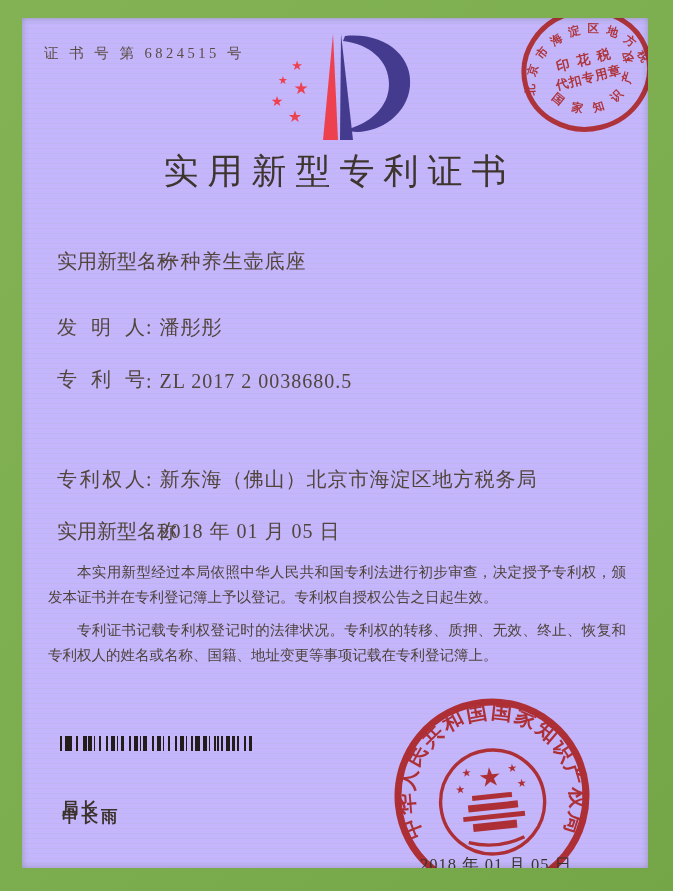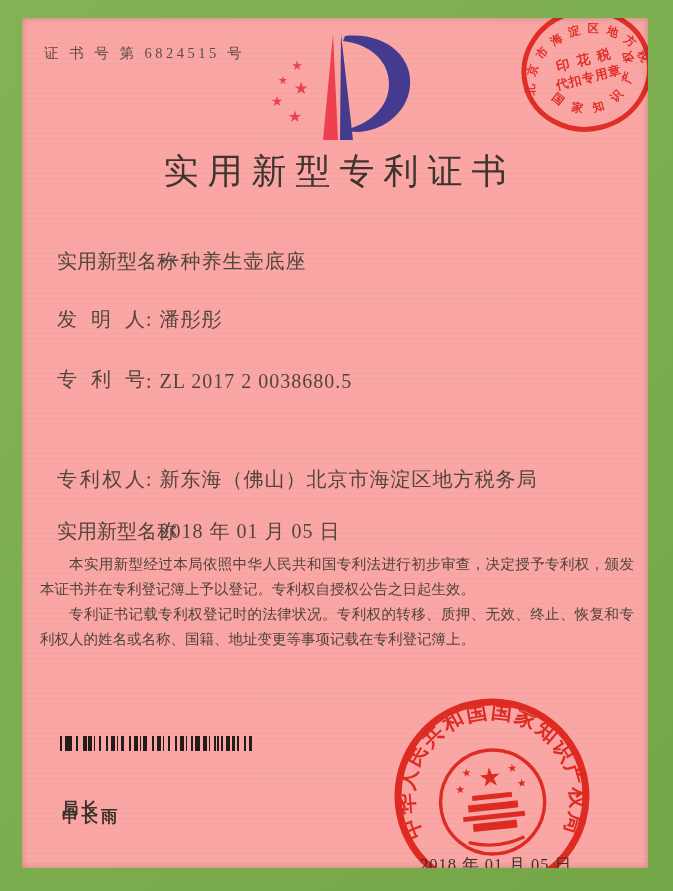--- a/index.html
+++ b/index.html
@@ -4,46 +4,46 @@
 <style>
   html,body{margin:0;padding:0;}
   body{
     width:673px;height:891px;position:relative;overflow:hidden;
     font-family:"Liberation Serif","DejaVu Serif",serif;
     background:#7cad4f;
   }
   .frame{position:absolute;inset:0;background:linear-gradient(135deg,#82b254 0%,#7cad4f 55%,#74a648 100%);}
   .page{
     position:absolute;left:22px;top:18px;right:25px;bottom:23px;
-    background:#fca5a5;overflow:hidden;
+    background:#c4b5fd;overflow:hidden;
     box-shadow:0 0 6px rgba(60,90,40,.35) inset;
   }
   .page::before{ 
     content:"";position:absolute;inset:0;pointer-events:none;
     background:repeating-linear-gradient(180deg,rgba(140,175,120,.10) 0 1px,transparent 1px 5px);
   }
   .cert-number{
     position:absolute;left:22px;top:26px;
     font-size:14.5px;letter-spacing:3.5px;color:#5a4c43;
   }
   .logo{position:absolute;left:205px;top:10px;width:200px;height:124px;}
   .title{
     position:absolute;left:0;top:130px;width:100%;text-align:center;
     font-size:35px;font-weight:400;letter-spacing:9px;color:#3e352f;text-indent:9px;
   }
   .field{position:absolute;left:35px;font-size:20px;color:#52453c;white-space:nowrap;}
   .field .lbl{display:inline-block;width:88px;text-align:justify;text-align-last:justify;vertical-align:bottom;}
   .field .col{display:inline-block;margin:0 8px 0 1px;}
   .field .val{letter-spacing:1px;}
-  .f0{top:230px}.f1{top:288px}.f2{top:348px}.f3{top:392px}.f4{top:448px}.f5{top:500px}
+  .f0{top:230px}.f1{top:296px}.f2{top:348px}.f3{top:392px}.f4{top:448px}.f5{top:500px}
   .body-text{
     position:absolute;left:18px;top:534px;width:594px;
     font-size:14.5px;line-height:25px;color:#4e423a;text-align:justify;
   }
-  .body-text p{margin:0;text-indent:2em;}
+  .body-text p{margin:8px;text-indent:2em;}
   .barcode{
     position:absolute;left:38px;top:718px;width:192px;height:15px;
     background:
       repeating-linear-gradient(90deg,#221d1a 0 2px,transparent 2px 5px,#221d1a 5px 9px,transparent 9px 11px,#221d1a 11px 12px,transparent 12px 16px,#221d1a 16px 18px,transparent 18px 23px),
       repeating-linear-gradient(90deg,transparent 0 9px,#221d1a 9px 11px,transparent 11px 24px,#221d1a 24px 27px,transparent 27px 37px);
   }
   .officer{position:absolute;left:40px;font-family:"Liberation Sans","DejaVu Sans",sans-serif;
     font-size:16.5px;letter-spacing:3px;color:#3b322b;font-weight:bold;}
   .officer.title-line{top:780px}
   .officer.name-line{top:788px}

